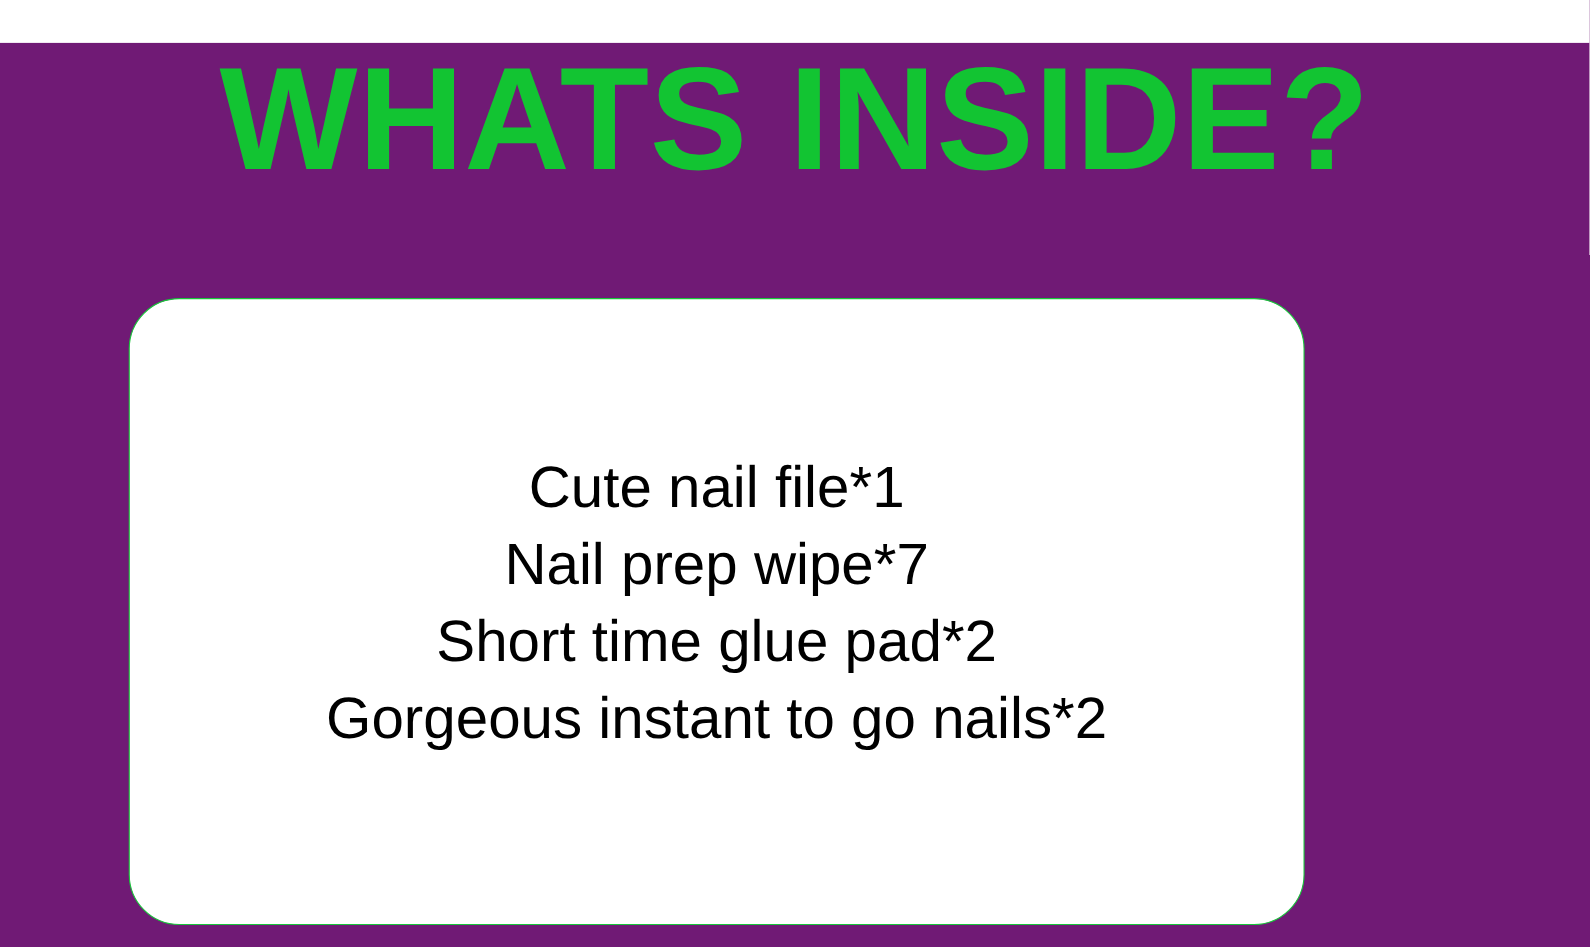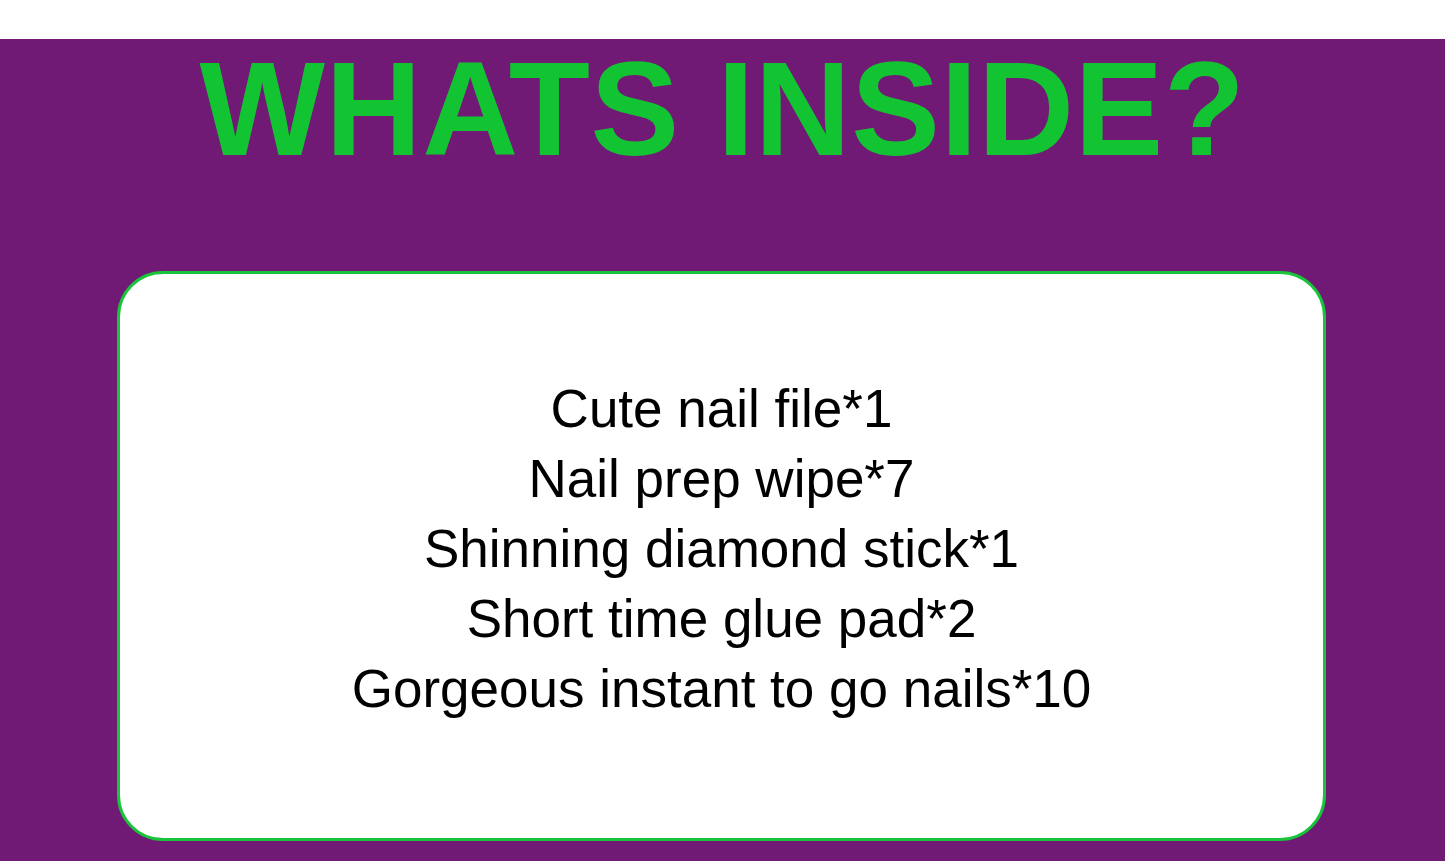--- a/index.html
+++ b/index.html
@@ -42,24 +42,24 @@
     white-space: nowrap;
     text-align: center;
     margin: 0;
   }
 
   
   .card {
     position: absolute;
     left: 117px;
     top: 232px;
-    width: 1209px;
+    width: 1069px;
     height: 570px;
     box-sizing: border-box;
-    border: 3px solid #0f172a;
+    border: 1px solid #0f172a;
     border-radius: 46px;
     background: #ffffff;
   }
 
   .contents-list {
     position: absolute;
     left: 0;
     top: 0;
     width: 100%;
     height: 100%;
@@ -88,19 +88,18 @@
 <div class="page" style="background: #701a75; margin-top: 39px;">
 
   <div class="title">
     <h1 class="title-text" style="color: rgb(18, 196, 50);">WHATS INSIDE?</h1>
   </div>
 
   <div class="card" style="border-color: rgb(24, 196, 58); background: rgb(255, 255, 255); border-radius: 46px;">
     <div class="contents-list">
       <p class="content-line">Cute nail file*1</p>
       <p class="content-line">Nail prep wipe*7</p>
-      <p class="content-line">Shinning diamond stick*1</p>
       <p class="content-line">Short time glue pad*2</p>
-      <p class="content-line">Gorgeous instant to go nails*10</p>
+      <p class="content-line">Gorgeous instant to go nails*2</p>
     </div>
   </div>
 
 </div>
 
 </body></html>

